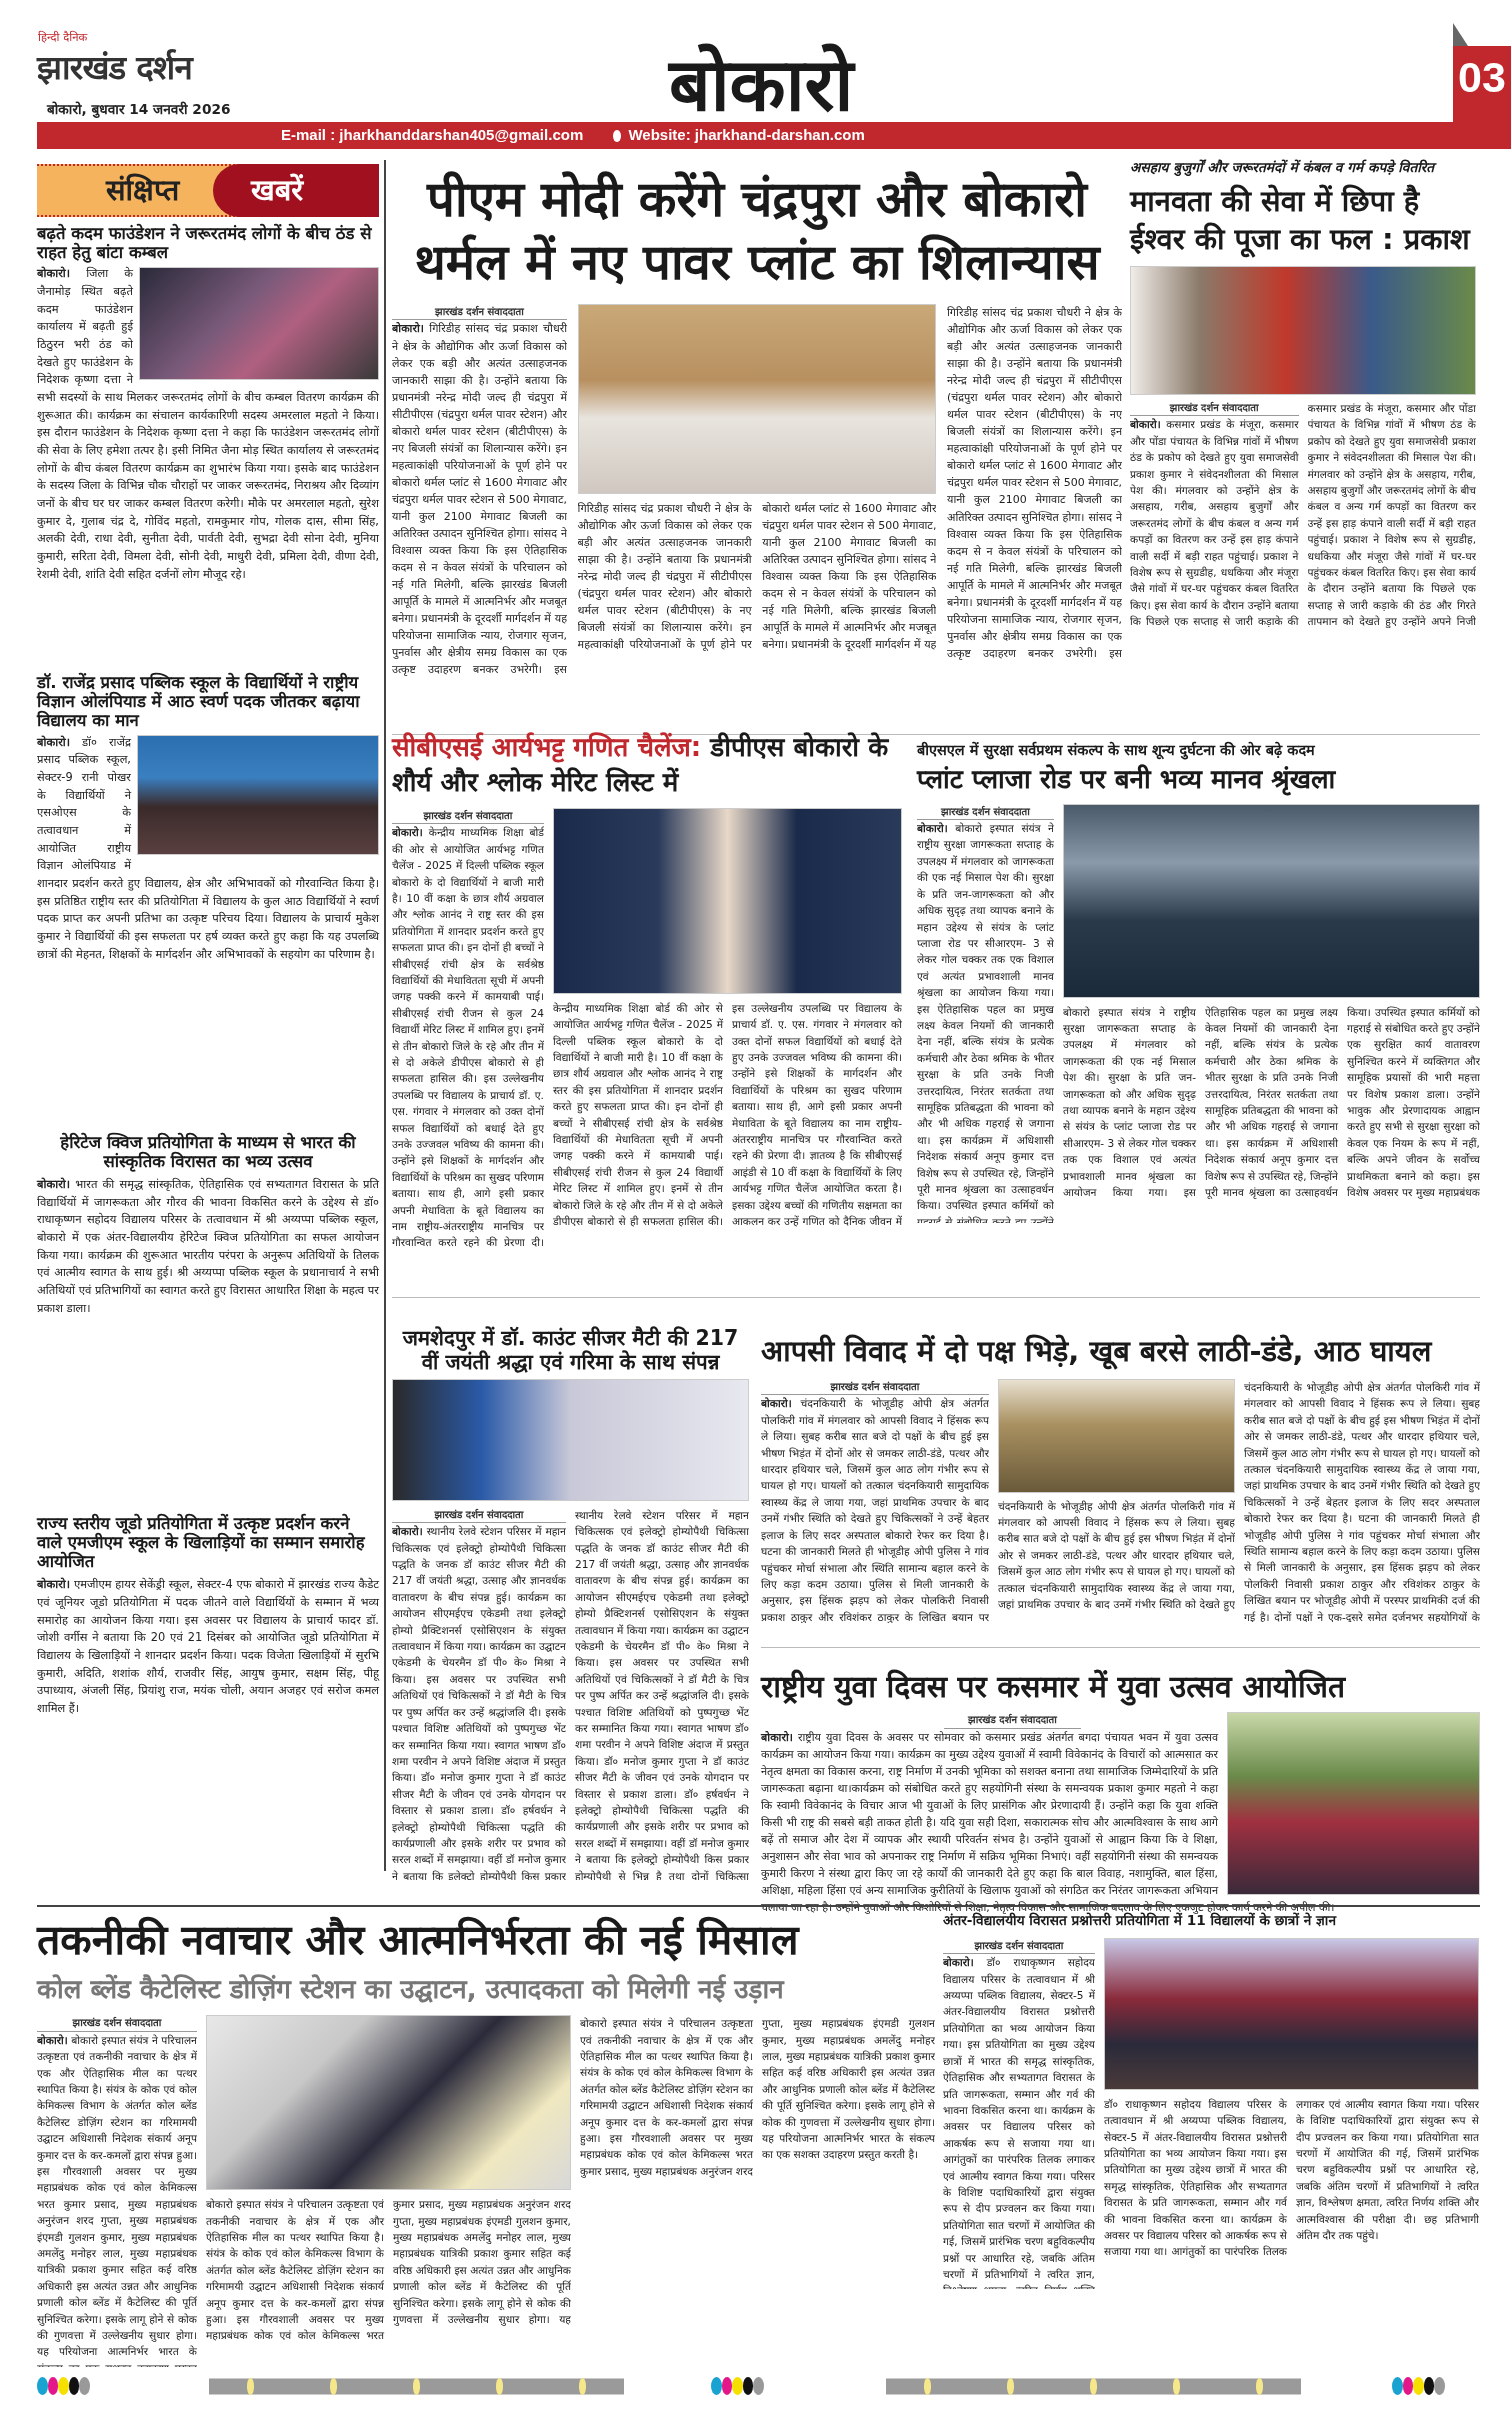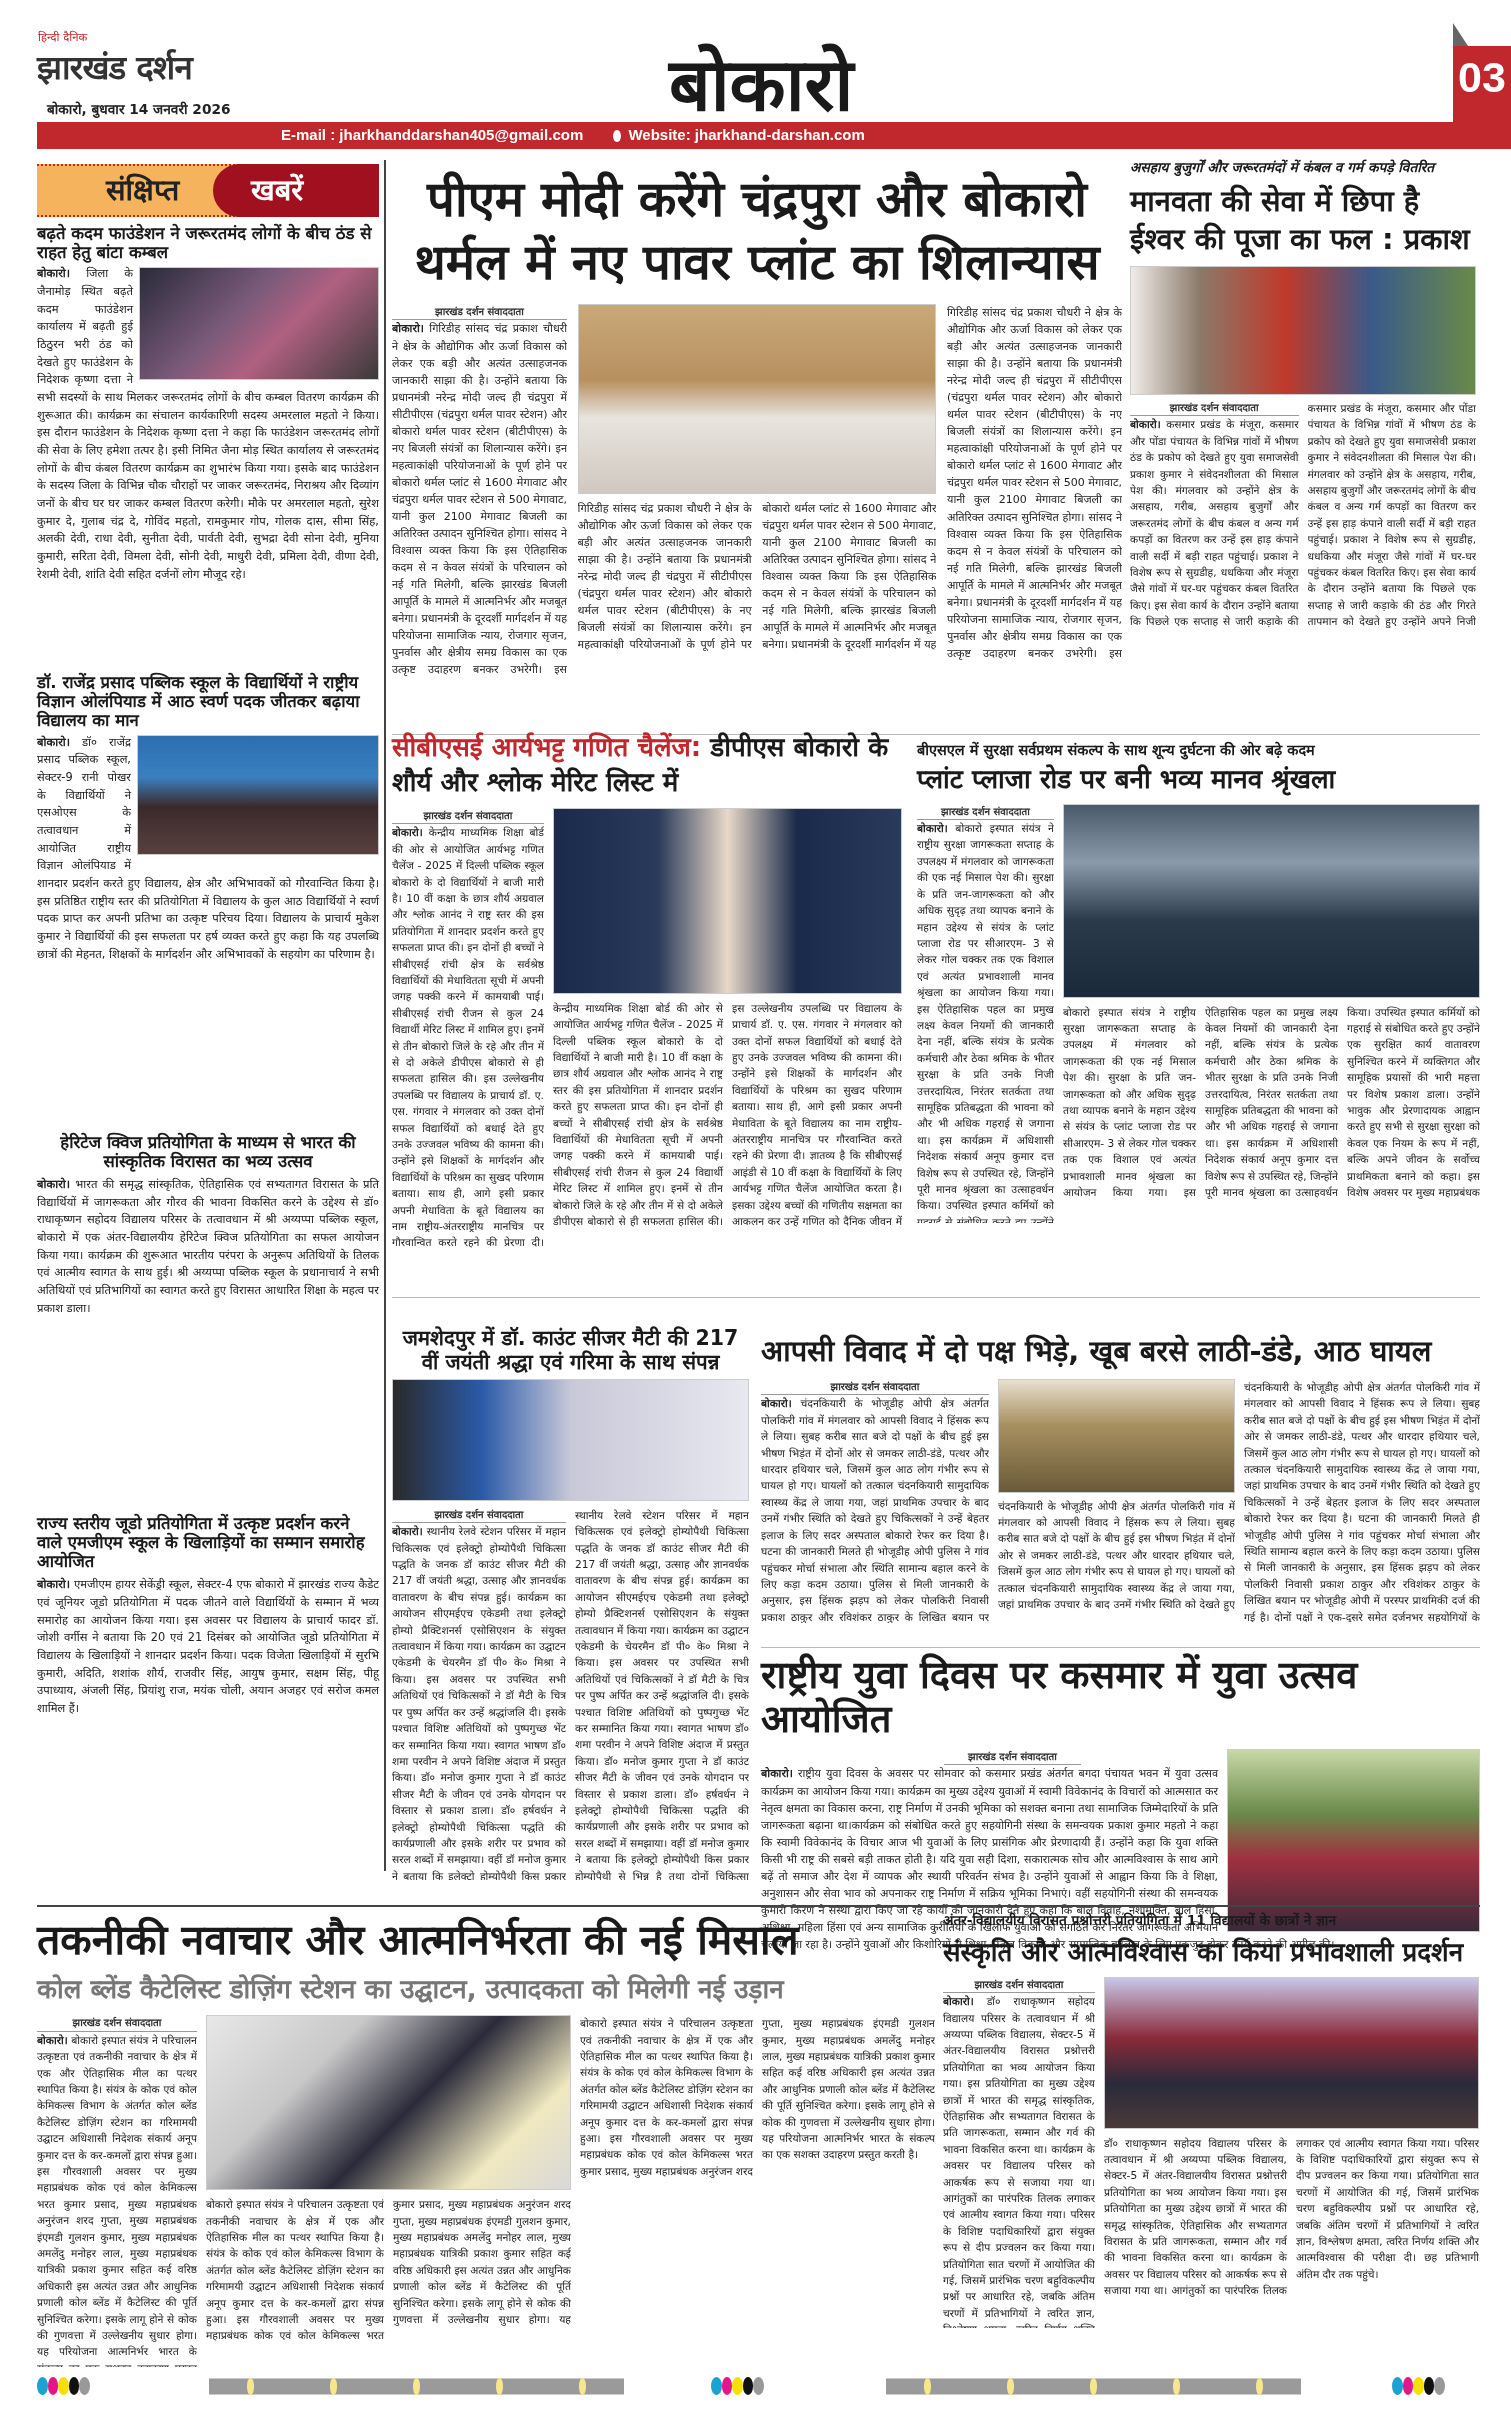--- a/index.html
+++ b/index.html
@@ -171,21 +171,21 @@
     </div>
     <div style="width:236px; flex:none;">
       <div class="body" style="font-size:10.6px; max-height:243px; overflow:hidden;">चंदनकियारी के भोजूडीह ओपी क्षेत्र अंतर्गत पोलकिरी गांव में मंगलवार को आपसी विवाद ने हिंसक रूप ले लिया। सुबह करीब सात बजे दो पक्षों के बीच हुई इस भीषण भिड़ंत में दोनों ओर से जमकर लाठी-डंडे, पत्थर और धारदार हथियार चले, जिसमें कुल आठ लोग गंभीर रूप से घायल हो गए। घायलों को तत्काल चंदनकियारी सामुदायिक स्वास्थ्य केंद्र ले जाया गया, जहां प्राथमिक उपचार के बाद उनमें गंभीर स्थिति को देखते हुए चिकित्सकों ने उन्हें बेहतर इलाज के लिए सदर अस्पताल बोकारो रेफर कर दिया है। घटना की जानकारी मिलते ही भोजूडीह ओपी पुलिस ने गांव पहुंचकर मोर्चा संभाला और स्थिति सामान्य बहाल करने के लिए कड़ा कदम उठाया। पुलिस से मिली जानकारी के अनुसार, इस हिंसक झड़प को लेकर पोलकिरी निवासी प्रकाश ठाकुर और रविशंकर ठाकुर के लिखित बयान पर भोजूडीह ओपी में परस्पर प्राथमिकी दर्ज की गई है। दोनों पक्षों ने एक-दूसरे समेत दर्जनभर सहयोगियों के विरुद्ध मारपीट कर घायल करने और छिनतई करने का गंभीर मामला दर्ज कराया है। इस संघर्ष में दोनों पक्षों को से 72 वर्षीय गोपाल ठाकुर, 55 वर्षीय सावित्री देवी, 35 वर्षीय मनोज ठाकुर, 30 वर्षीय पूजा देवी, अंजना देवी, अनुज ठाकुर, 29 वर्षीय किशोर ठाकुर और 25 वर्षीय विनीत ठाकुर घायल हुए हैं। बताया जा रहा है कि दोनों पक्षों के बीच पिछले कई दिनों से जमीनसंबंधी विवाद चल रहा था। पुलिस मामले की जांच कर रही है ताकि भविष्य में इस तरह की कोई घटना न हो।</div>
     </div>
   </div>
 </div>
 
 <div class="abs hline" style="left:761px; top:1647px; width:719px;"></div>
 
 <div class="abs" style="left:761px; top:1654px; width:719px;">
-  <div class="hl" style="font-size:38px;">राष्ट्रीय युवा दिवस पर कसमार में युवा उत्सव आयोजित</div>
+  <div class="hl" style="font-size:30px;margin-top:16px;">राष्ट्रीय युवा दिवस पर कसमार में युवा उत्सव आयोजित</div>
   <div class="photo" style="float:right; width:253px; height:183px; margin:7.6px 0 3px 9px; background:linear-gradient(180deg,#c8d8a8 0%,#6a8a4a 35%,#a03040 60%,#3a2a3a 100%);"></div>
   <div class="byline" style="width:137px; margin:7.6px 0 0 183px;">झारखंड दर्शन संवाददाता</div>
   <div class="body" style="font-size:11px;"><b>बोकारो।</b> <span>राष्ट्रीय युवा दिवस के अवसर पर सोमवार को कसमार प्रखंड अंतर्गत बगदा पंचायत भवन में युवा उत्सव कार्यक्रम का आयोजन किया गया। कार्यक्रम का मुख्य उद्देश्य युवाओं में स्वामी विवेकानंद के विचारों को आत्मसात कर नेतृत्व क्षमता का विकास करना, राष्ट्र निर्माण में उनकी भूमिका को सशक्त बनाना तथा सामाजिक जिम्मेदारियों के प्रति जागरूकता बढ़ाना था।कार्यक्रम को संबोधित करते हुए सहयोगिनी संस्था के समन्वयक प्रकाश कुमार महतो ने कहा कि स्वामी विवेकानंद के विचार आज भी युवाओं के लिए प्रासंगिक और प्रेरणादायी हैं। उन्होंने कहा कि युवा शक्ति किसी भी राष्ट्र की सबसे बड़ी ताकत होती है। यदि युवा सही दिशा, सकारात्मक सोच और आत्मविश्वास के साथ आगे बढ़ें तो समाज और देश में व्यापक और स्थायी परिवर्तन संभव है। उन्होंने युवाओं से आह्वान किया कि वे शिक्षा, अनुशासन और सेवा भाव को अपनाकर राष्ट्र निर्माण में सक्रिय भूमिका निभाएं। वहीं सहयोगिनी संस्था की समन्वयक कुमारी किरण ने संस्था द्वारा किए जा रहे कार्यों की जानकारी देते हुए कहा कि बाल विवाह, नशामुक्ति, बाल हिंसा, अशिक्षा, महिला हिंसा एवं अन्य सामाजिक कुरीतियों के खिलाफ युवाओं को संगठित कर निरंतर जागरूकता अभियान चलाया जा रहा है। उन्होंने युवाओं और किशोरियों से शिक्षा, नेतृत्व विकास और सामाजिक बदलाव के लिए एकजुट होकर कार्य करने की अपील की।</span></div>
 </div>
 
 <div class="abs hline" style="left:37px; top:1905px; width:1443px; background:#444; height:1.5px;"></div>
 
 <div class="abs" style="left:37px; top:1917px; width:898px;">
   <div class="hl" style="font-size:41px;">तकनीकी नवाचार और आत्मनिर्भरता की नई मिसाल</div>
   <div class="hl" style="font-size:26px; color:#777; margin-top:10.6px;">कोल ब्लेंड कैटेलिस्ट डोज़िंग स्टेशन का उद्घाटन, उत्पादकता को मिलेगी नई उड़ान</div>
@@ -199,21 +199,20 @@
       <div class="body" style="font-size:10.6px; margin-top:6px; max-height:160px; overflow:hidden; column-count:2; column-gap:9px;">बोकारो इस्पात संयंत्र ने परिचालन उत्कृष्टता एवं तकनीकी नवाचार के क्षेत्र में एक और ऐतिहासिक मील का पत्थर स्थापित किया है। संयंत्र के कोक एवं कोल केमिकल्स विभाग के अंतर्गत कोल ब्लेंड कैटेलिस्ट डोज़िंग स्टेशन का गरिमामयी उद्घाटन अधिशासी निदेशक संकार्य अनूप कुमार दत्त के कर-कमलों द्वारा संपन्न हुआ। इस गौरवशाली अवसर पर मुख्य महाप्रबंधक कोक एवं कोल केमिकल्स भरत कुमार प्रसाद, मुख्य महाप्रबंधक अनुरंजन शरद गुप्ता, मुख्य महाप्रबंधक इंएमडी गुलशन कुमार, मुख्य महाप्रबंधक अमलेंदु मनोहर लाल, मुख्य महाप्रबंधक यात्रिकी प्रकाश कुमार सहित कई वरिष्ठ अधिकारी इस अत्यंत उन्नत और आधुनिक प्रणाली कोल ब्लेंड में कैटेलिस्ट की पूर्ति सुनिश्चित करेगा। इसके लागू होने से कोक की गुणवत्ता में उल्लेखनीय सुधार होगा। यह परियोजना आत्मनिर्भर भारत के संकल्प का एक सशक्त उदाहरण प्रस्तुत करती है।</div>
     </div>
     <div style="flex:1;">
       <div class="body" style="font-size:10.6px; max-height:350px; overflow:hidden; column-count:2; column-gap:9px;">बोकारो इस्पात संयंत्र ने परिचालन उत्कृष्टता एवं तकनीकी नवाचार के क्षेत्र में एक और ऐतिहासिक मील का पत्थर स्थापित किया है। संयंत्र के कोक एवं कोल केमिकल्स विभाग के अंतर्गत कोल ब्लेंड कैटेलिस्ट डोज़िंग स्टेशन का गरिमामयी उद्घाटन अधिशासी निदेशक संकार्य अनूप कुमार दत्त के कर-कमलों द्वारा संपन्न हुआ। इस गौरवशाली अवसर पर मुख्य महाप्रबंधक कोक एवं कोल केमिकल्स भरत कुमार प्रसाद, मुख्य महाप्रबंधक अनुरंजन शरद गुप्ता, मुख्य महाप्रबंधक इंएमडी गुलशन कुमार, मुख्य महाप्रबंधक अमलेंदु मनोहर लाल, मुख्य महाप्रबंधक यात्रिकी प्रकाश कुमार सहित कई वरिष्ठ अधिकारी इस अत्यंत उन्नत और आधुनिक प्रणाली कोल ब्लेंड में कैटेलिस्ट की पूर्ति सुनिश्चित करेगा। इसके लागू होने से कोक की गुणवत्ता में उल्लेखनीय सुधार होगा। यह परियोजना आत्मनिर्भर भारत के संकल्प का एक सशक्त उदाहरण प्रस्तुत करती है।</div>
     </div>
   </div>
 </div>
 
 <div class="abs" style="left:943px; top:1913px; width:536px;">
   <div class="hl" style="font-size:13.7px;">अंतर-विद्यालयीय विरासत प्रश्नोत्तरी प्रतियोगिता में 11 विद्यालयों के छात्रों ने ज्ञान</div>
-  <div class="hl" style="font-size:26px; margin-top:9px;">संस्कृति और आत्मविश्वास का किया प्रभावशाली प्रदर्शन</div>
   <div style="display:flex; gap:9px; margin-top:9px;">
     <div style="width:152px; flex:none;">
       <div class="byline">झारखंड दर्शन संवाददाता</div>
       <div class="body" style="font-size:10.6px; max-height:335px; overflow:hidden;"><b>बोकारो।</b> <span>डॉ० राधाकृष्णन सहोदय विद्यालय परिसर के तत्वावधान में श्री अय्यप्पा पब्लिक विद्यालय, सेक्टर-5 में अंतर-विद्यालयीय विरासत प्रश्नोत्तरी प्रतियोगिता का भव्य आयोजन किया गया। इस प्रतियोगिता का मुख्य उद्देश्य छात्रों में भारत की समृद्ध सांस्कृतिक, ऐतिहासिक और सभ्यतागत विरासत के प्रति जागरूकता, सम्मान और गर्व की भावना विकसित करना था। कार्यक्रम के अवसर पर विद्यालय परिसर को आकर्षक रूप से सजाया गया था। आगंतुकों का पारंपरिक तिलक लगाकर एवं आत्मीय स्वागत किया गया। परिसर के विशिष्ट पदाधिकारियों द्वारा संयुक्त रूप से दीप प्रज्वलन कर किया गया। प्रतियोगिता सात चरणों में आयोजित की गई, जिसमें प्रारंभिक चरण बहुविकल्पीय प्रश्नों पर आधारित रहे, जबकि अंतिम चरणों में प्रतिभागियों ने त्वरित ज्ञान, विश्लेषण क्षमता, त्वरित निर्णय शक्ति और आत्मविश्वास की परीक्षा दी। छह प्रतिभागी अंतिम दौर तक पहुंचे।</span></div>
     </div>
     <div style="flex:1;">
       <div class="photo" style="height:152px; background:linear-gradient(180deg,#c8c8e8 0%,#8a2a3a 40%,#2a2a3a 70%,#4a3a3a 100%);"></div>
       <div class="body" style="font-size:10.6px; margin-top:6px; max-height:183px; overflow:hidden; column-count:2; column-gap:9px;">डॉ० राधाकृष्णन सहोदय विद्यालय परिसर के तत्वावधान में श्री अय्यप्पा पब्लिक विद्यालय, सेक्टर-5 में अंतर-विद्यालयीय विरासत प्रश्नोत्तरी प्रतियोगिता का भव्य आयोजन किया गया। इस प्रतियोगिता का मुख्य उद्देश्य छात्रों में भारत की समृद्ध सांस्कृतिक, ऐतिहासिक और सभ्यतागत विरासत के प्रति जागरूकता, सम्मान और गर्व की भावना विकसित करना था। कार्यक्रम के अवसर पर विद्यालय परिसर को आकर्षक रूप से सजाया गया था। आगंतुकों का पारंपरिक तिलक लगाकर एवं आत्मीय स्वागत किया गया। परिसर के विशिष्ट पदाधिकारियों द्वारा संयुक्त रूप से दीप प्रज्वलन कर किया गया। प्रतियोगिता सात चरणों में आयोजित की गई, जिसमें प्रारंभिक चरण बहुविकल्पीय प्रश्नों पर आधारित रहे, जबकि अंतिम चरणों में प्रतिभागियों ने त्वरित ज्ञान, विश्लेषण क्षमता, त्वरित निर्णय शक्ति और आत्मविश्वास की परीक्षा दी। छह प्रतिभागी अंतिम दौर तक पहुंचे।</div>
     </div>
   </div>

